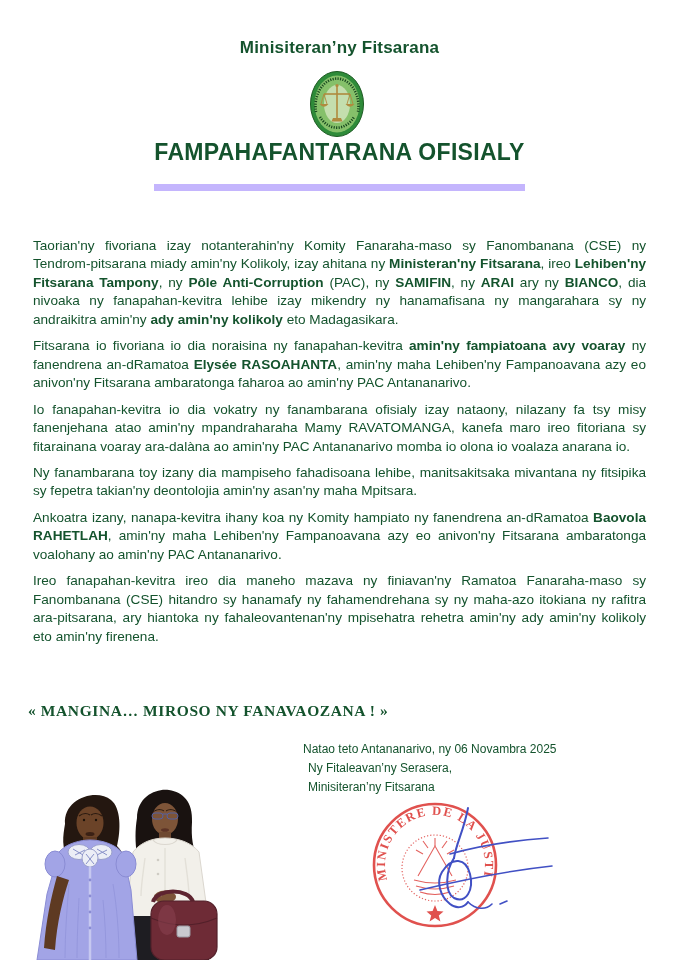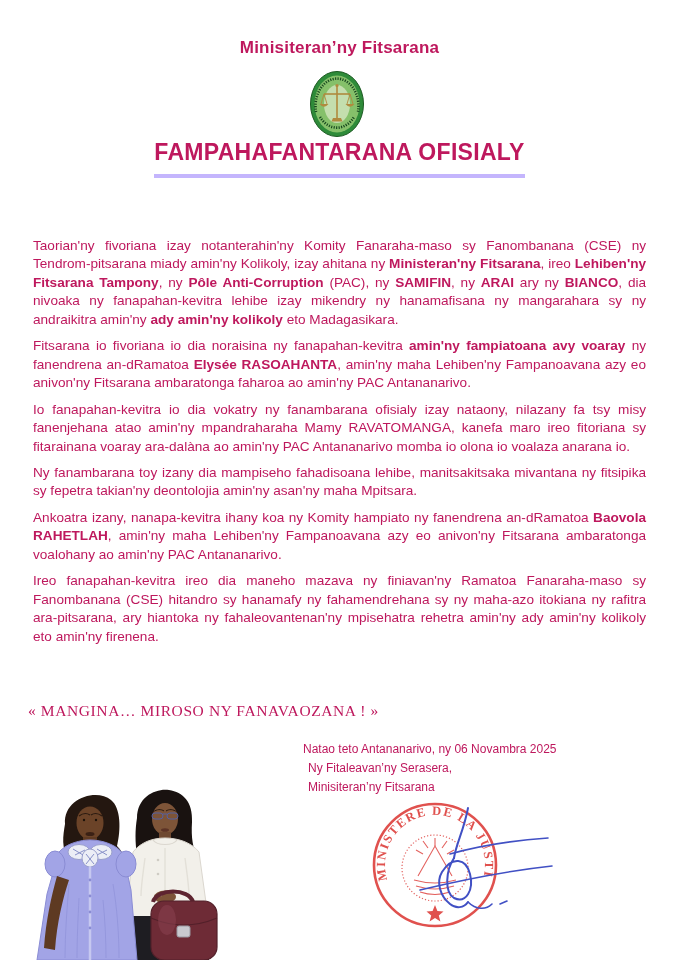--- a/index.html
+++ b/index.html
@@ -1,38 +1,38 @@
 <!DOCTYPE html>
 <html style="--stamp-red: #e0514e; --sig-blue: #4150c4; --seal-ring: #2e8b39; --seal-inner: #85c06a; --seal-text: #14431c;"><head>
 <meta charset="utf-8">
 <style>
   html,body{margin:0;padding:0;background:#ffffff;}
   .page{
     position:relative;width:679px;height:960px;background:#ffffff;overflow:hidden;
-    font-family:"Liberation Sans","DejaVu Sans",sans-serif;color:#be185d;
+    font-family:"Liberation Sans","DejaVu Sans",sans-serif;color:#14532d;
   }
   .center{left:0;right:0;text-align:center;}
   .header-title{position:absolute;top:38px;font-size:17px;font-weight:bold;letter-spacing:.2px;}
   .seal{position:absolute;left:309px;top:70px;width:56px;height:68px;}
   .main-title-wrap{position:absolute;top:139px;}
   .main-title{
     display:inline-block;font-size:23px;font-weight:800;letter-spacing:.3px;
-    border-bottom:4px solid #c4b5fd;padding-bottom:8px;
+    border-bottom:7px solid #c4b5fd;padding-bottom:18px;
   }
   .subtitle{position:absolute;top:176px;font-size:14px;font-weight:bold;line-height:19.5px;}
   .body-text{
     position:absolute;top:229px;left:25px;width:629px;
     font-size:13.6px;line-height:18.45px;text-align:justify;
   }
   .para{margin:8px;}
   .para .b{font-weight:bold;}
   .quote{
     position:absolute;top:702px;left:28px;
     font-family:"Liberation Serif","DejaVu Serif",serif;
-    font-size:15.5px;font-weight:normal;letter-spacing:.6px;
+    font-size:15.5px;font-weight:bold;letter-spacing:.6px;
   }
   .signature-block{position:absolute;left:303px;top:740px;font-size:12px;line-height:18.8px;}
   .signature-block .l2,.signature-block .l3{padding-left:5px;}
   .photo{position:absolute;left:25px;top:788px;width:212px;height:172px;}
   .stamp{position:absolute;left:350px;top:792px;width:210px;height:150px;}
   
   .stamp-stroke{stroke:var(--stamp-red,#e0514e);fill:none;}
   .stamp-fill{fill:var(--stamp-red,#e0514e);}
   .stamp-text{fill:var(--stamp-red,#e0514e);font-family:"Liberation Serif","DejaVu Serif",serif;
               font-weight:bold;font-size:12.5px;letter-spacing:1.6px;}

